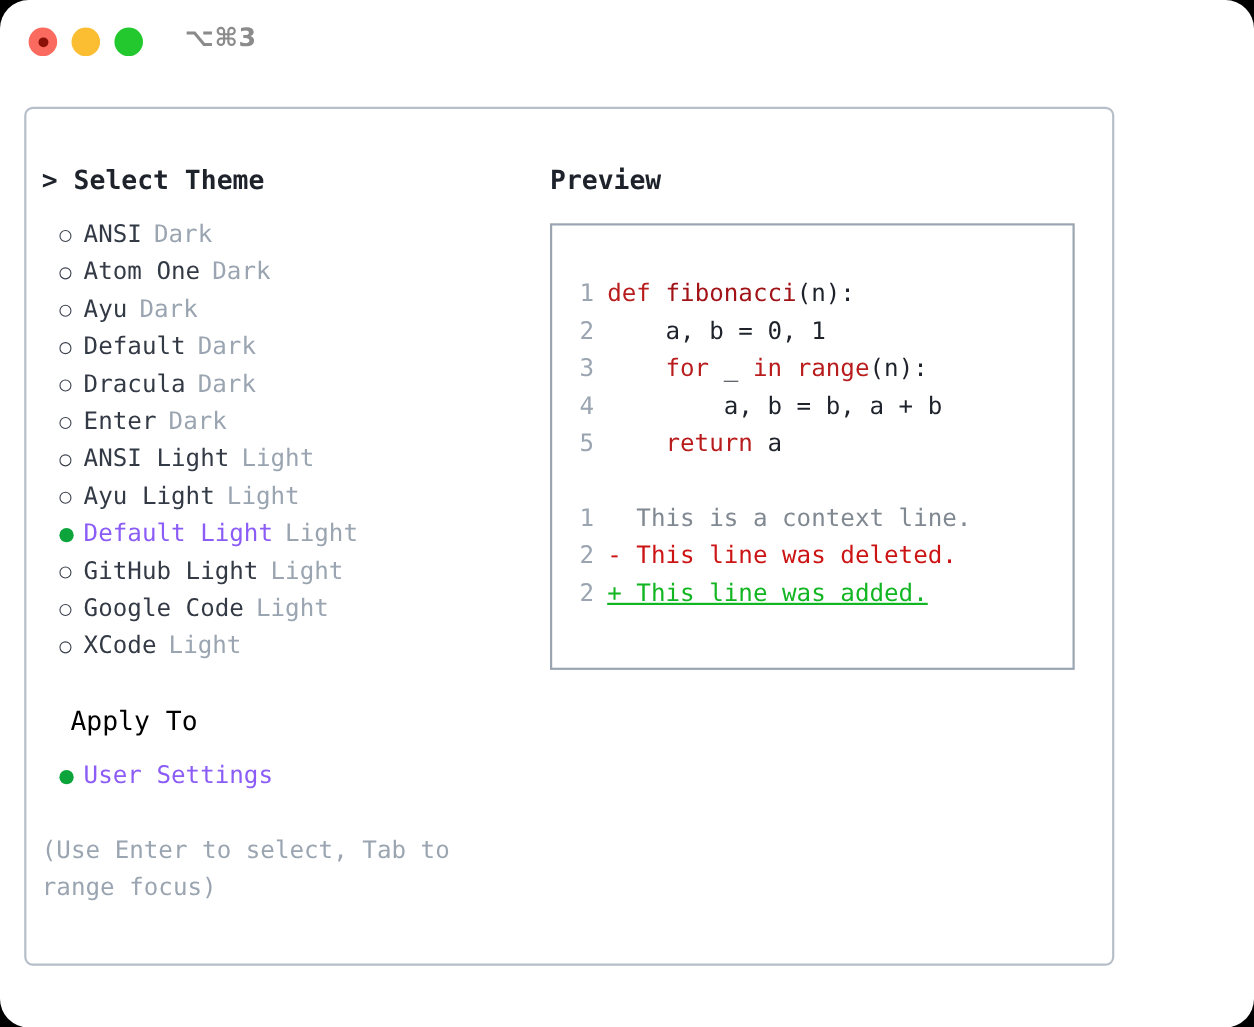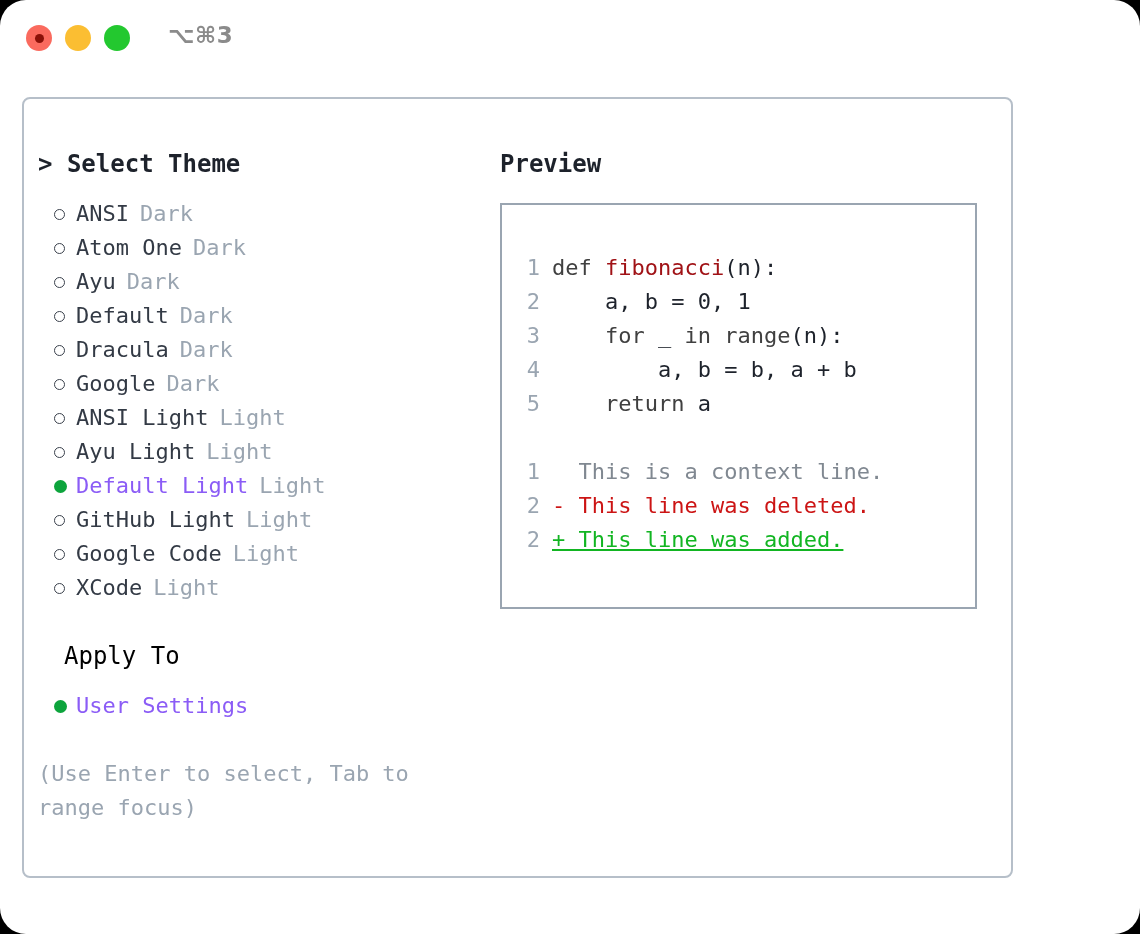--- a/index.html
+++ b/index.html
@@ -191,21 +191,21 @@
     white-space: pre;
   }
   .code-line { white-space: pre; }
   .lineno {
     color: #9aa5b1;
     display: inline-block;
     width: 24px;
     text-align: right;
     margin-right: 12px;
   }
-  .kw  { color: #404040; }
+  .kw  { color: #b91c1c; }
   .fn  { color: #a01216; }
   .pl  { color: #1d222b; }
   .ctx { color: #808891; }
   .del { color: #cc1414; }
   .add { color: #12b522; text-decoration: underline; }
   .gap { height: 34px; }
 </style>
 </head>
 <body>
 
@@ -224,21 +224,21 @@
     <div class="columns">
 
       <div class="left-col">
         <div class="section-title">&gt; Select Theme</div>
         <div class="opt-list" id="theme-list">
             <div class="opt-row"><span class="marker"><span class="ring"></span></span><span class="opt-name">ANSI</span><span class="opt-tag">Dark</span></div>
             <div class="opt-row"><span class="marker"><span class="ring"></span></span><span class="opt-name">Atom One</span><span class="opt-tag">Dark</span></div>
             <div class="opt-row"><span class="marker"><span class="ring"></span></span><span class="opt-name">Ayu</span><span class="opt-tag">Dark</span></div>
             <div class="opt-row"><span class="marker"><span class="ring"></span></span><span class="opt-name">Default</span><span class="opt-tag">Dark</span></div>
             <div class="opt-row"><span class="marker"><span class="ring"></span></span><span class="opt-name">Dracula</span><span class="opt-tag">Dark</span></div>
-            <div class="opt-row"><span class="marker"><span class="ring"></span></span><span class="opt-name">Google</span><span class="opt-tag">Dark</span></div>
+            <div class="opt-row"><span class="marker"><span class="ring"></span></span><span class="opt-name">Enter</span><span class="opt-tag">Dark</span></div>
             <div class="opt-row"><span class="marker"><span class="ring"></span></span><span class="opt-name">ANSI Light</span><span class="opt-tag">Light</span></div>
             <div class="opt-row"><span class="marker"><span class="ring"></span></span><span class="opt-name">Ayu Light</span><span class="opt-tag">Light</span></div>
             <div class="opt-row selected"><span class="marker"><span class="fill"></span></span><span class="opt-name">Default Light</span><span class="opt-tag">Light</span></div>
             <div class="opt-row"><span class="marker"><span class="ring"></span></span><span class="opt-name">GitHub Light</span><span class="opt-tag">Light</span></div>
             <div class="opt-row"><span class="marker"><span class="ring"></span></span><span class="opt-name">Google Code</span><span class="opt-tag">Light</span></div>
             <div class="opt-row"><span class="marker"><span class="ring"></span></span><span class="opt-name">XCode</span><span class="opt-tag">Light</span></div>
           </div>
 
         <div class="apply-block">
           <div class="apply-title">Apply To</div>

